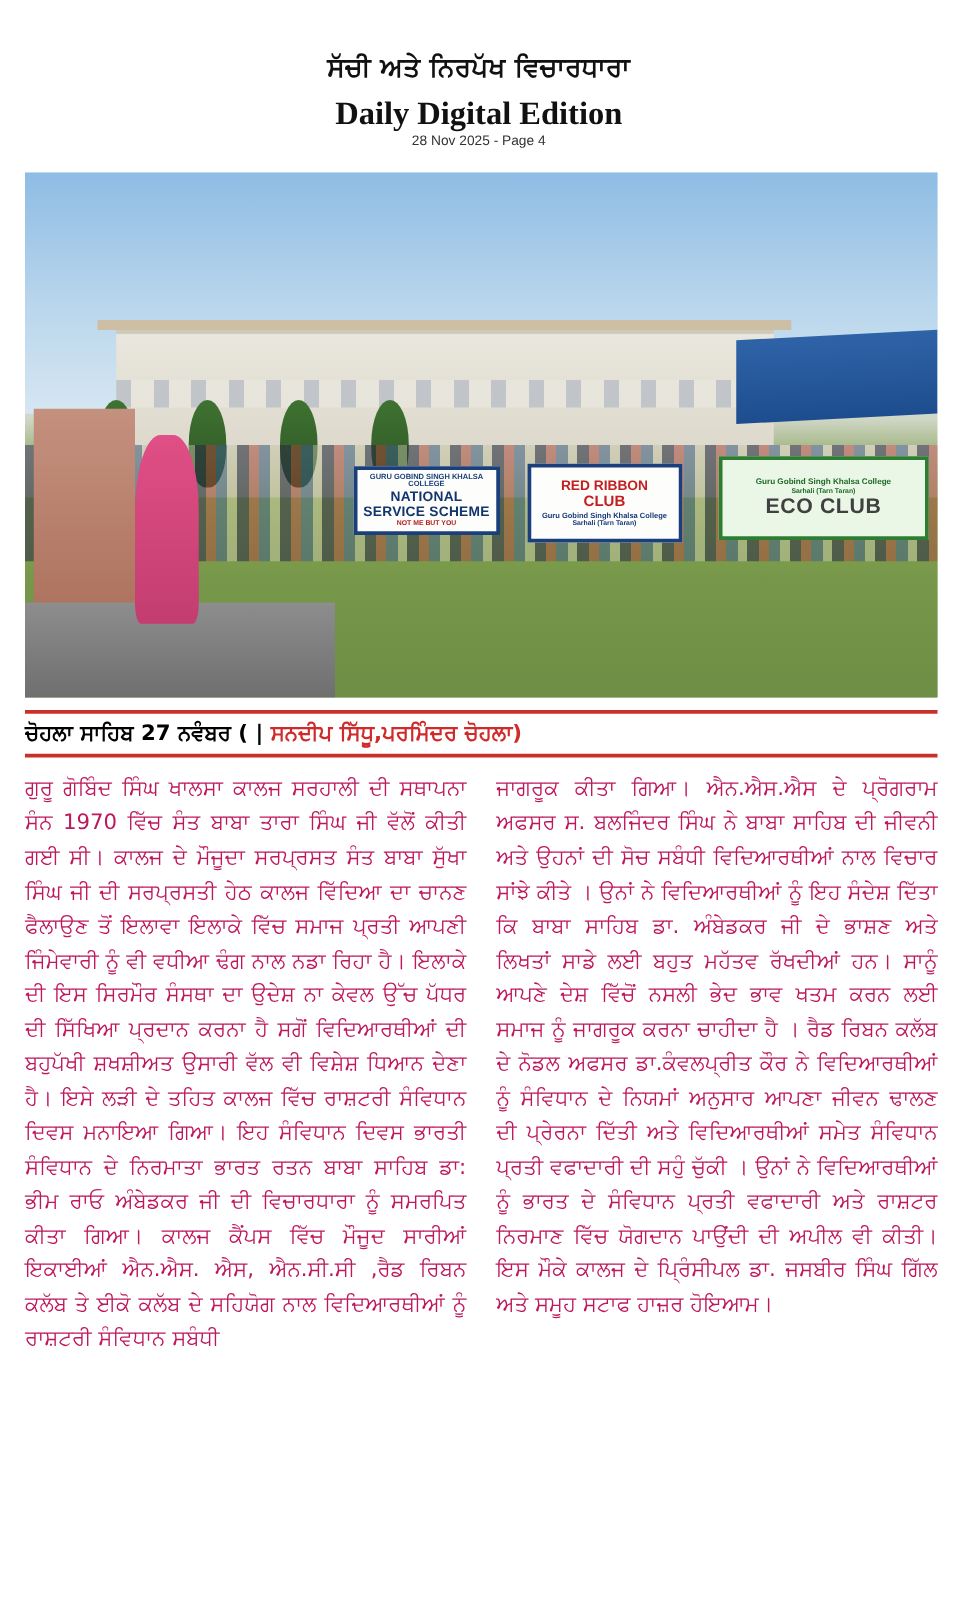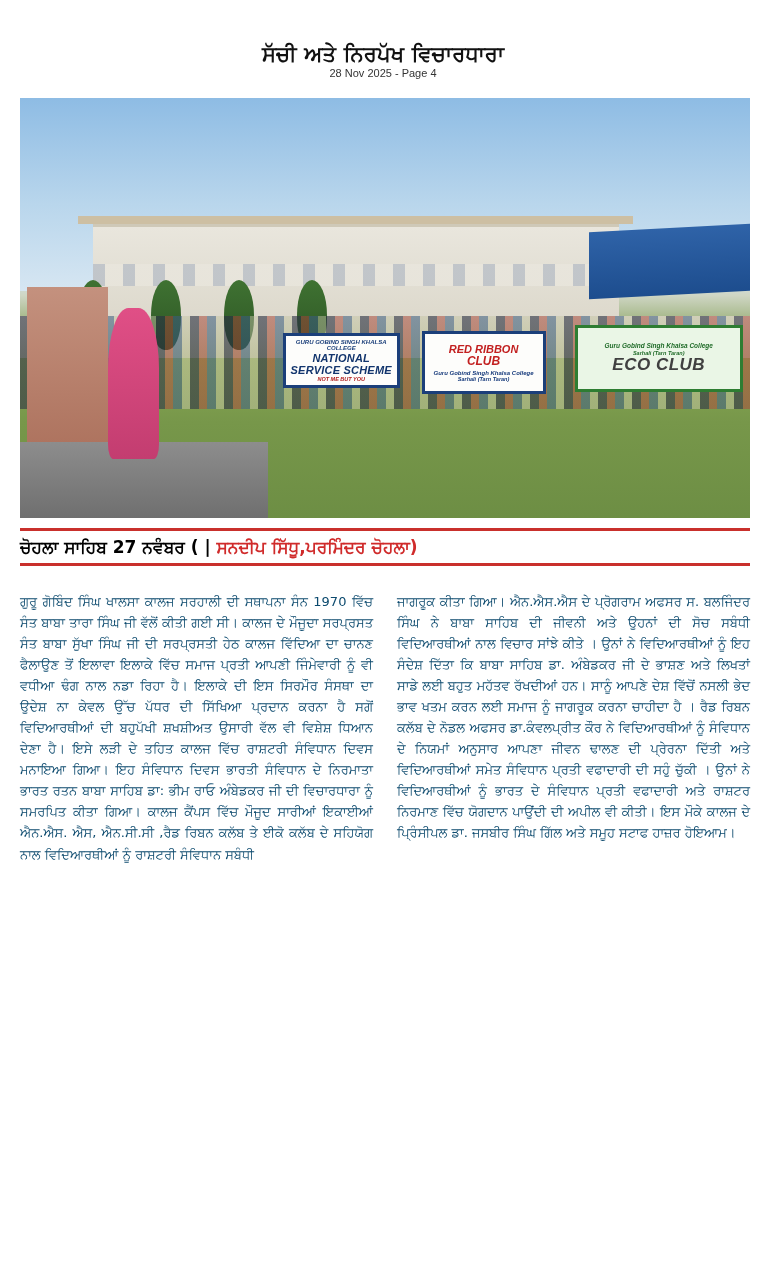--- a/index.html
+++ b/index.html
@@ -82,21 +82,20 @@
   .headline .l2 { display: block; margin-top: 4px; }
 
   
   .photo {
     position: relative;
     width: 730px;
     height: 420px;
     margin: 16px auto 0;
     overflow: hidden;
     background: linear-gradient(#9ec6e8 0%, #bcd9ee 32%, #cfe3f1 42%, #cfd6c4 47%, #7c9a4e 58%, #6f9244 100%);
-    font-style: italic;
   }
   
   .ph-sky { position:absolute; left:0; top:0; width:100%; height:46%;
     background: linear-gradient(#8ebce4 0%, #b9d6ec 55%, #d6e6f2 100%); }
   .ph-ground { position:absolute; left:0; top:62%; width:100%; height:38%;
     background: linear-gradient(#8aa854 0%, #77974a 40%, #6d8e44 100%); }
   .ph-mid { position:absolute; left:0; top:52%; width:100%; height:12%;
     background: linear-gradient(#c9cdb5, #a9b583); }
   
   .ph-bldg { position:absolute; left:10%; top:30%; width:72%; height:24%;
@@ -161,40 +160,41 @@
     font-weight: bold;
     font-size: 17px;
     color: #000;
   }
   .caption .red { color: #d02b2b; }
   .caption-rule2 { width: 730px; height: 3px; background: #c9302c; margin: 6px auto 0; }
 
   
   .body-cols {
     width: 730px;
-    margin: 25px auto 0;
+    margin: 12px auto 0;
     display: flex;
     gap: 24px;
     font-family: "DejaVu Sans", sans-serif;
-    font-size: 13px;
+    font-size: 17px;
     line-height: 1.62;
-    color: #0c4a6e;
+    color: #be185d;
     text-align: justify;
   }
   .col { flex: 1 1 0; }
   .col p { margin: 0; }
 </style>
 </head>
 <body>
 
 <div class="page">
 
   <div class="tagline">ਸੱਚੀ ਅਤੇ ਨਿਰਪੱਖ ਵਿਚਾਰਧਾਰਾ</div>
 
 
+  <div class="sub-edition">Daily Digital Edition</div>
   <div class="site-date">28 Nov 2025 - Page 4</div>
 
 
   <div class="photo">
     <div class="ph-sky"></div>
     <div class="ph-bldg"></div>
     <div class="ph-roofline"></div>
     <div class="ph-tent"></div>
     <div class="ph-mid"></div>
     <div class="tree" style="left:8%;"></div>

